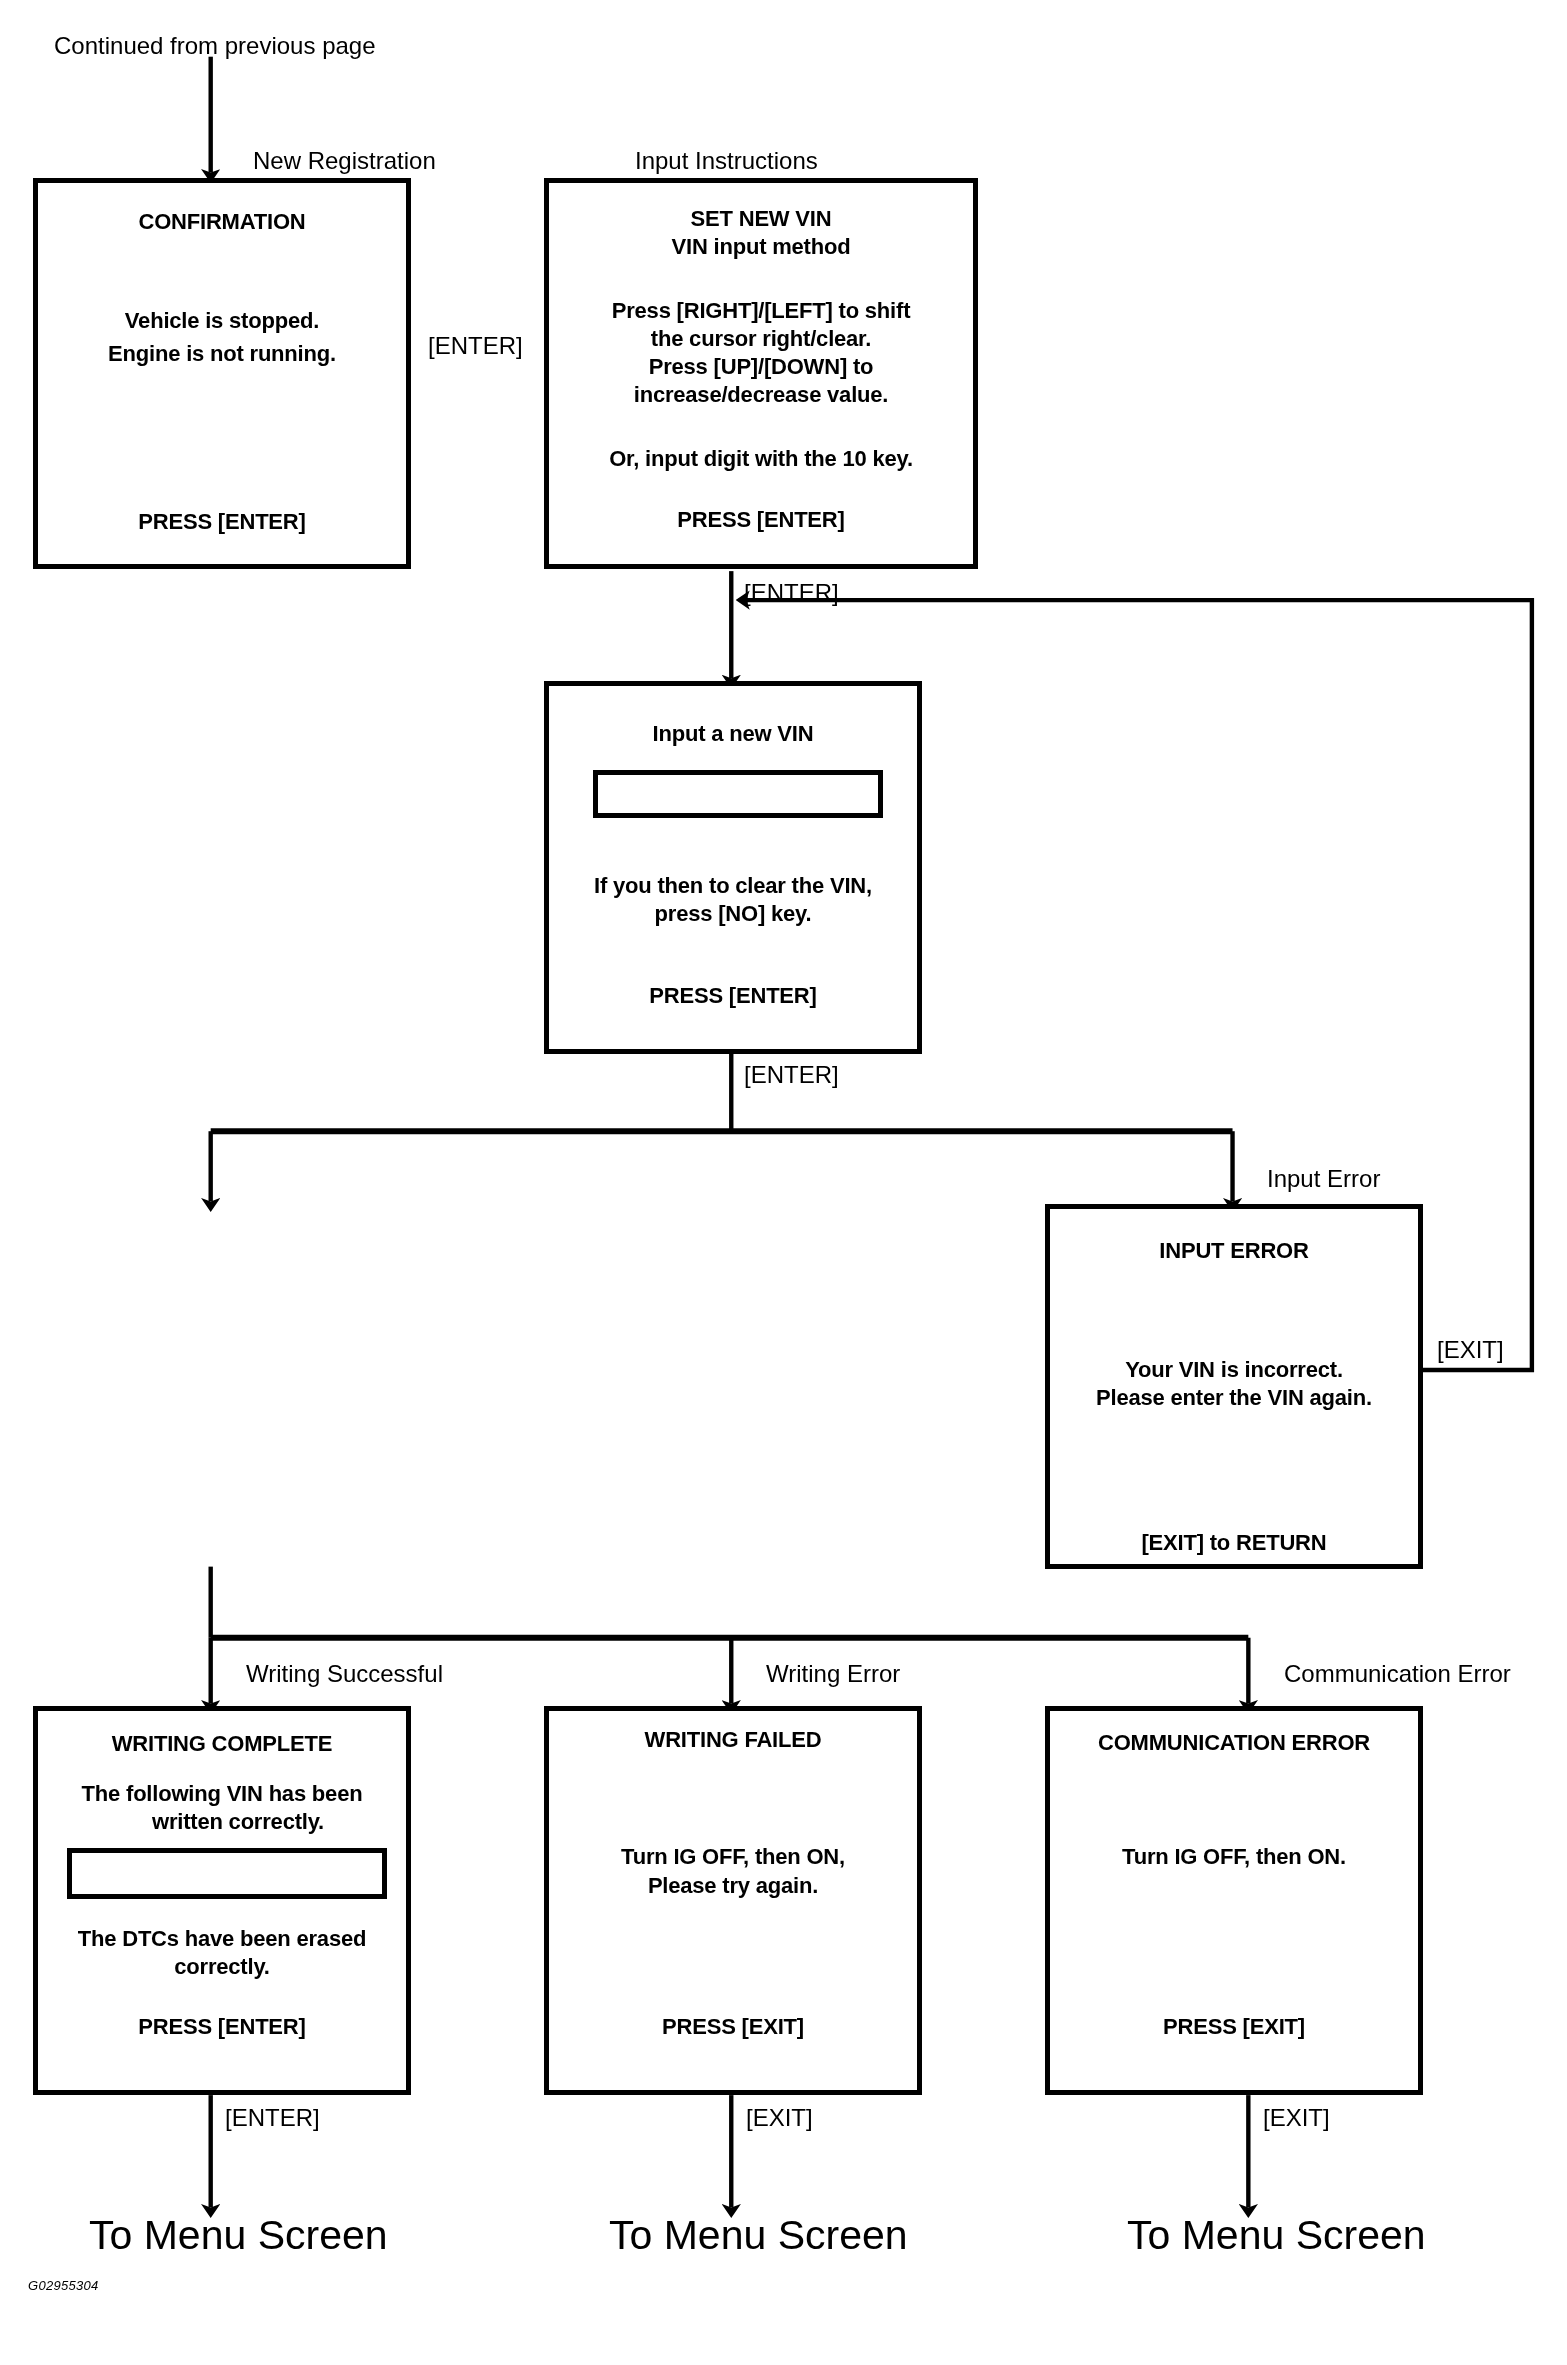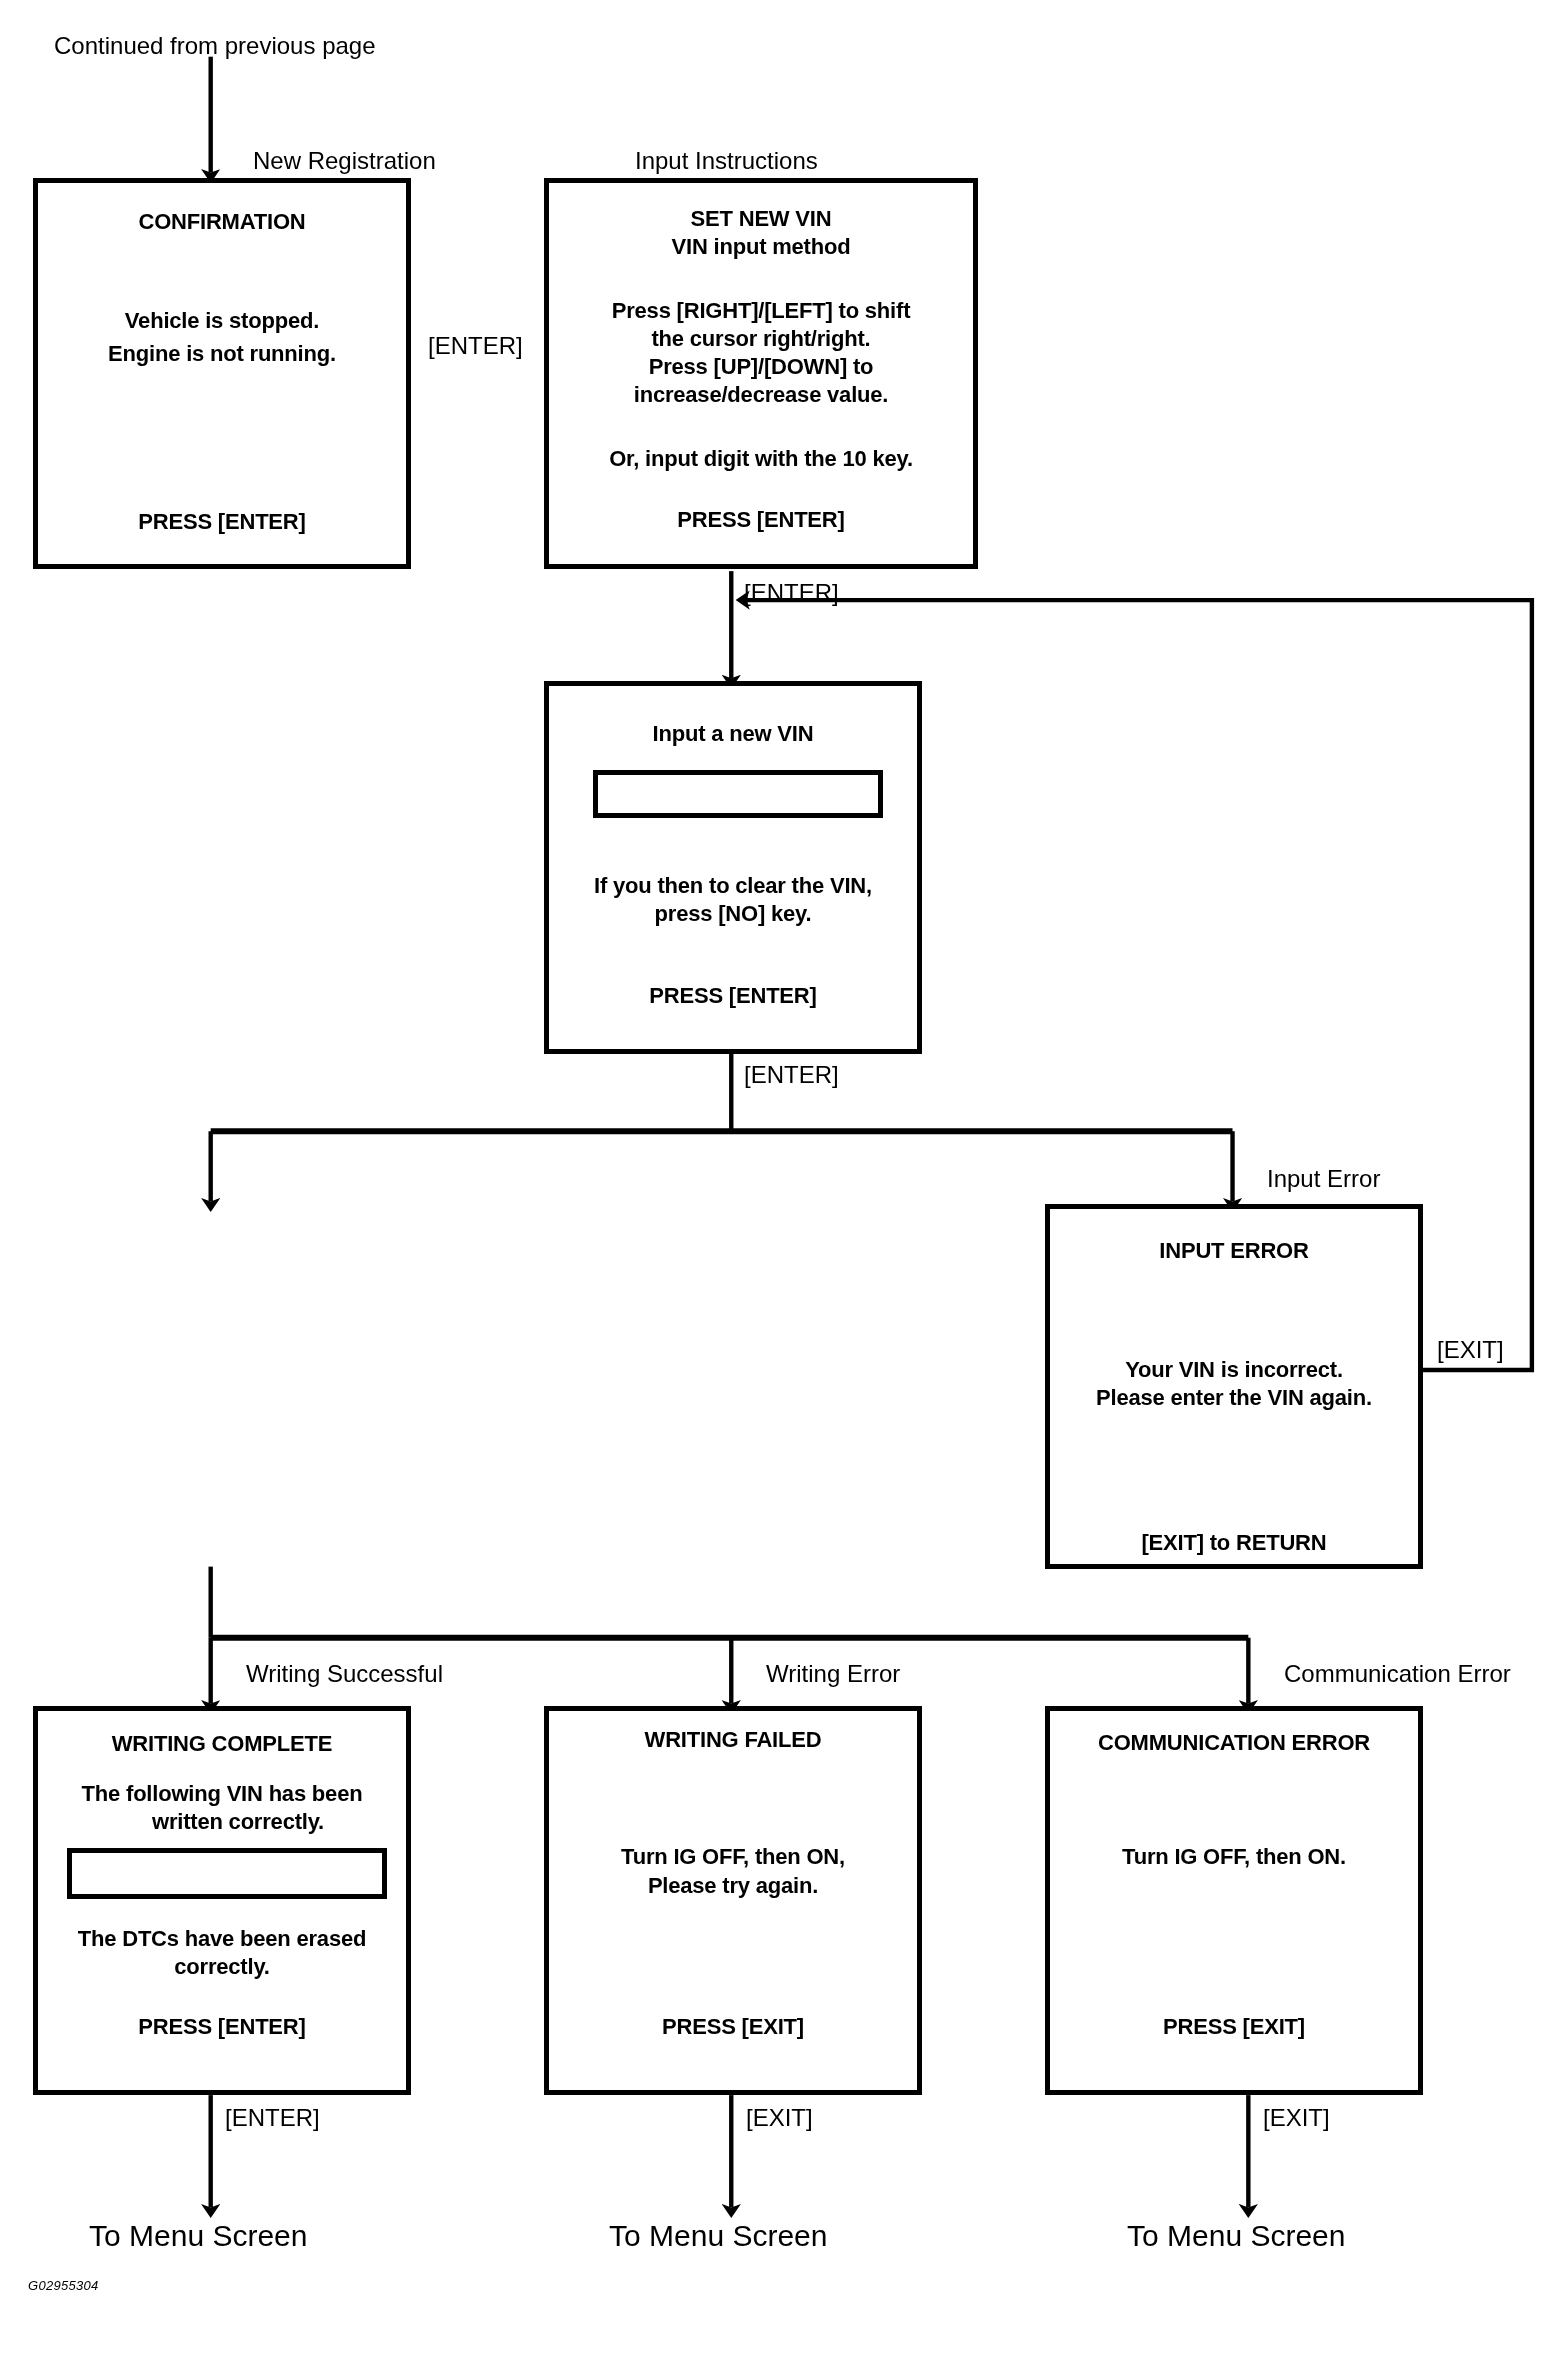--- a/index.html
+++ b/index.html
@@ -10,21 +10,21 @@
   
   .screen{position:absolute;border:5.3px solid #000;background:#fff;box-sizing:border-box;}
   .screen .line{
     position:absolute;left:0;right:0;text-align:center;
     font-weight:bold;font-size:22px;line-height:26px;letter-spacing:-0.2px;
   }
   .vinfield{position:absolute;border:5.3px solid #000;background:#fff;box-sizing:border-box;}
 
   
   .lbl{position:absolute;font-size:24px;line-height:28px;white-space:nowrap;color:#000;}
-  .menu{position:absolute;font-size:30px;line-height:39px;white-space:nowrap;}
+  .menu{position:absolute;font-size:41px;line-height:39px;white-space:nowrap;}
   .figno{position:absolute;font-size:13px;line-height:19.3px;letter-spacing:0.3px;font-style:italic;}
 </style>
 </head>
 <body>
 
 <div id="page">
 
   <svg id="wires" viewBox="0 0 1785 2694" xmlns="http://www.w3.org/2000/svg">
     <defs>
       <marker id="ah" markerWidth="16" markerHeight="22" refX="4" refY="11" orient="auto" markerUnits="userSpaceOnUse">
@@ -96,21 +96,21 @@
     <div class="line" style="top:25.5px;">CONFIRMATION</div>
     <div class="line" style="top:125px;">Vehicle is stopped.</div>
     <div class="line" style="top:158px;">Engine is not running.</div>
     <div class="line" style="top:326px;">PRESS [ENTER]</div>
   </div>
 
   <div class="screen" style="left:544px;top:178px;width:434px;height:391px;">
     <div class="line" style="top:23px;">SET NEW VIN</div>
     <div class="line" style="top:51px;">VIN input method</div>
     <div class="line" style="top:115px;">Press [RIGHT]/[LEFT] to shift</div>
-    <div class="line" style="top:143px;">the cursor right/right.</div>
+    <div class="line" style="top:143px;">the cursor right/clear.</div>
     <div class="line" style="top:171px;">Press [UP]/[DOWN] to</div>
     <div class="line" style="top:199px;">increase/decrease value.</div>
     <div class="line" style="top:263px;">Or, input digit with the 10 key.</div>
     <div class="line" style="top:324px;">PRESS [ENTER]</div>
   </div>
 
   <div class="screen" style="left:544px;top:681px;width:378px;height:373px;">
     <div class="line" style="top:35px;">Input a new VIN</div>
     <div class="vinfield" style="left:44px;top:84px;width:290px;height:48px;" title=""></div>
     <div class="line" style="top:187px;">If you then to clear the VIN,</div>

